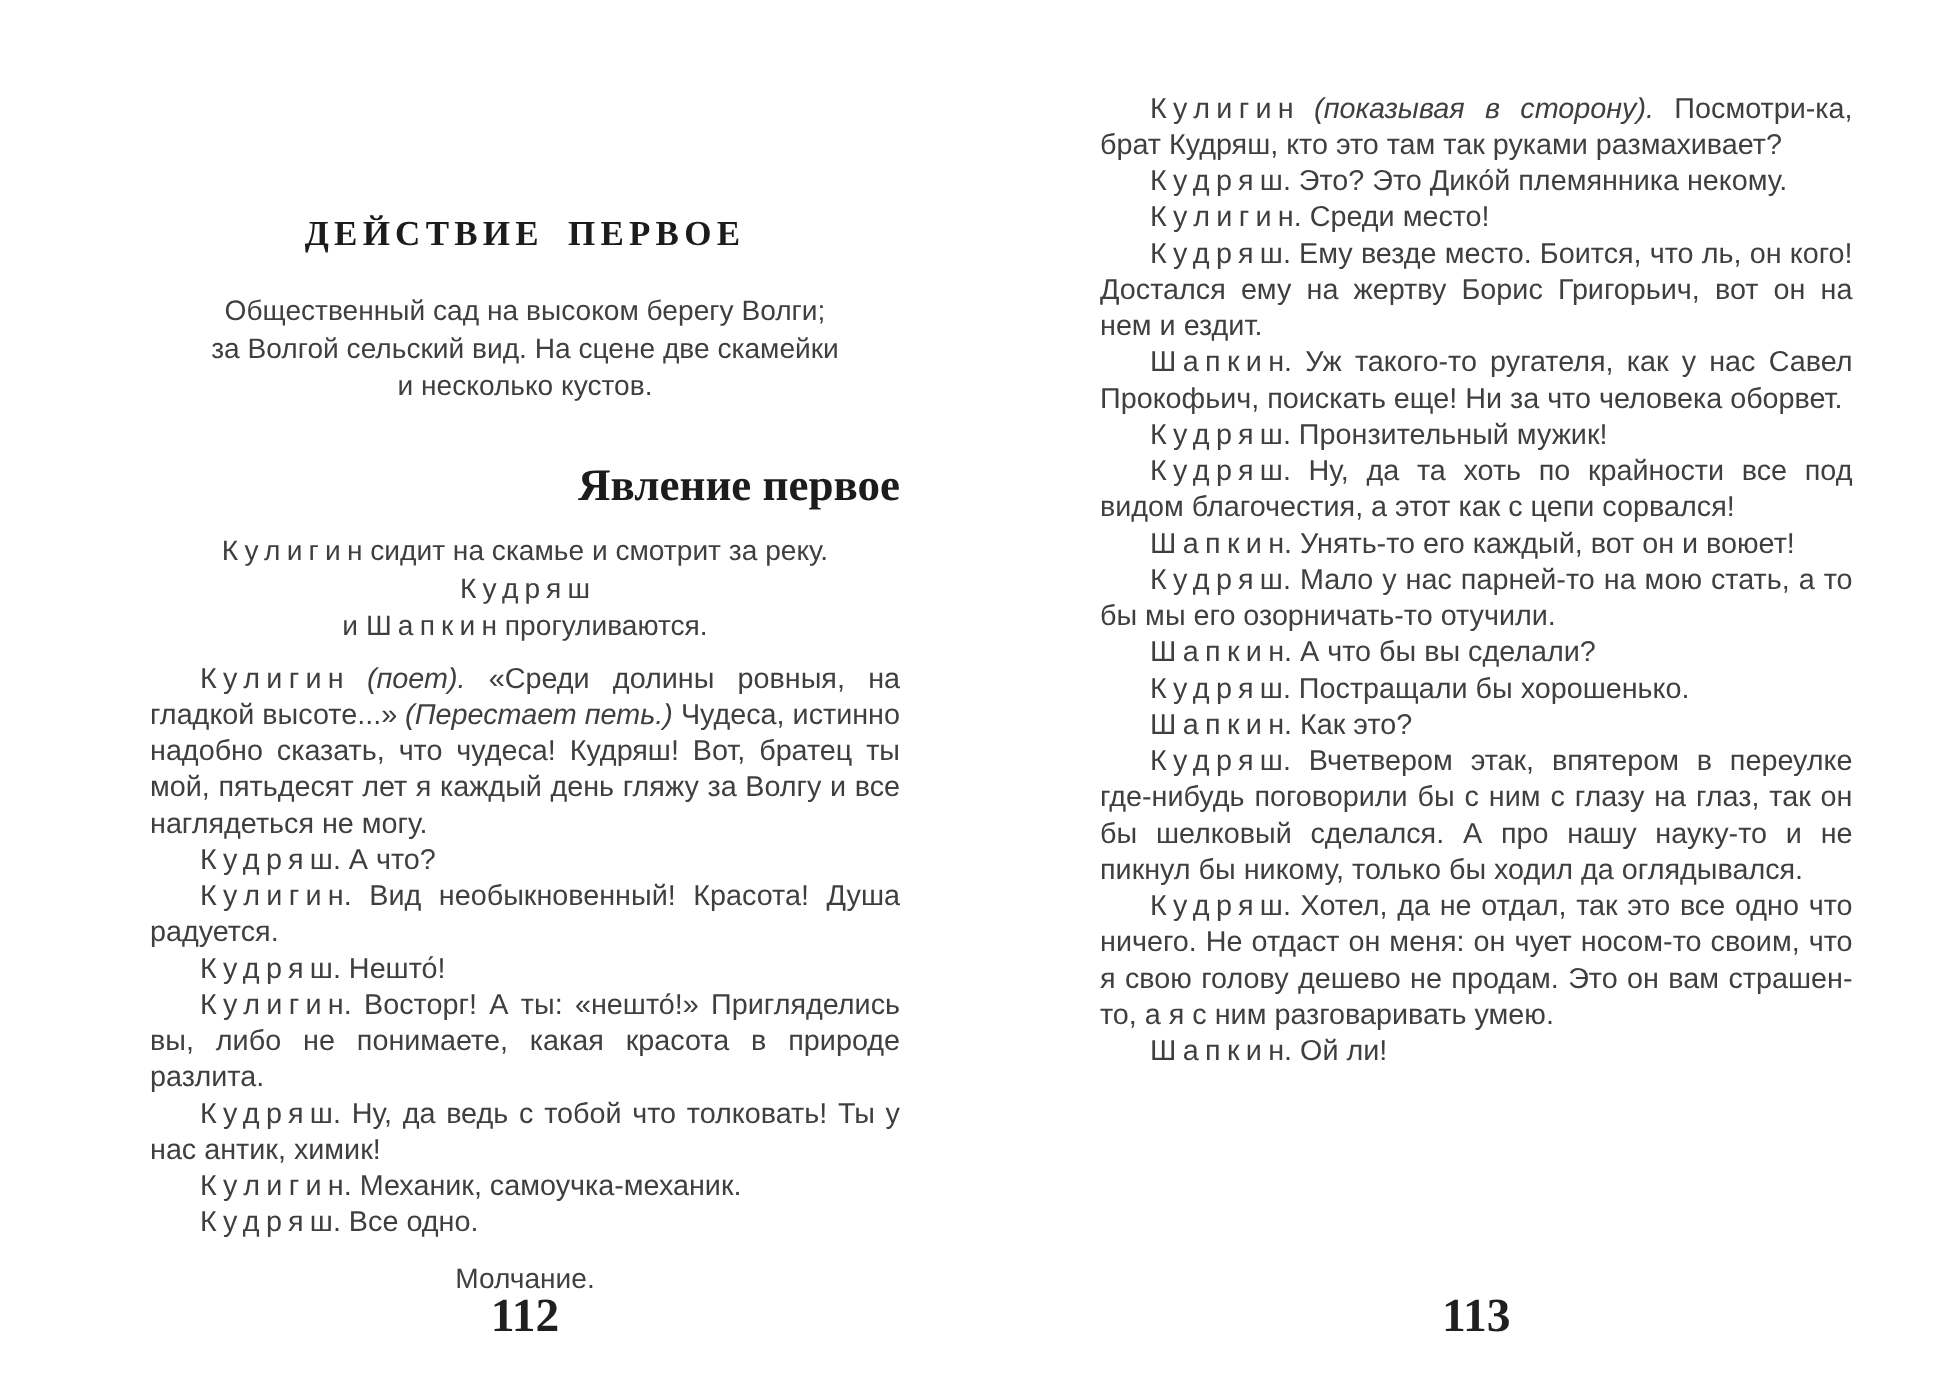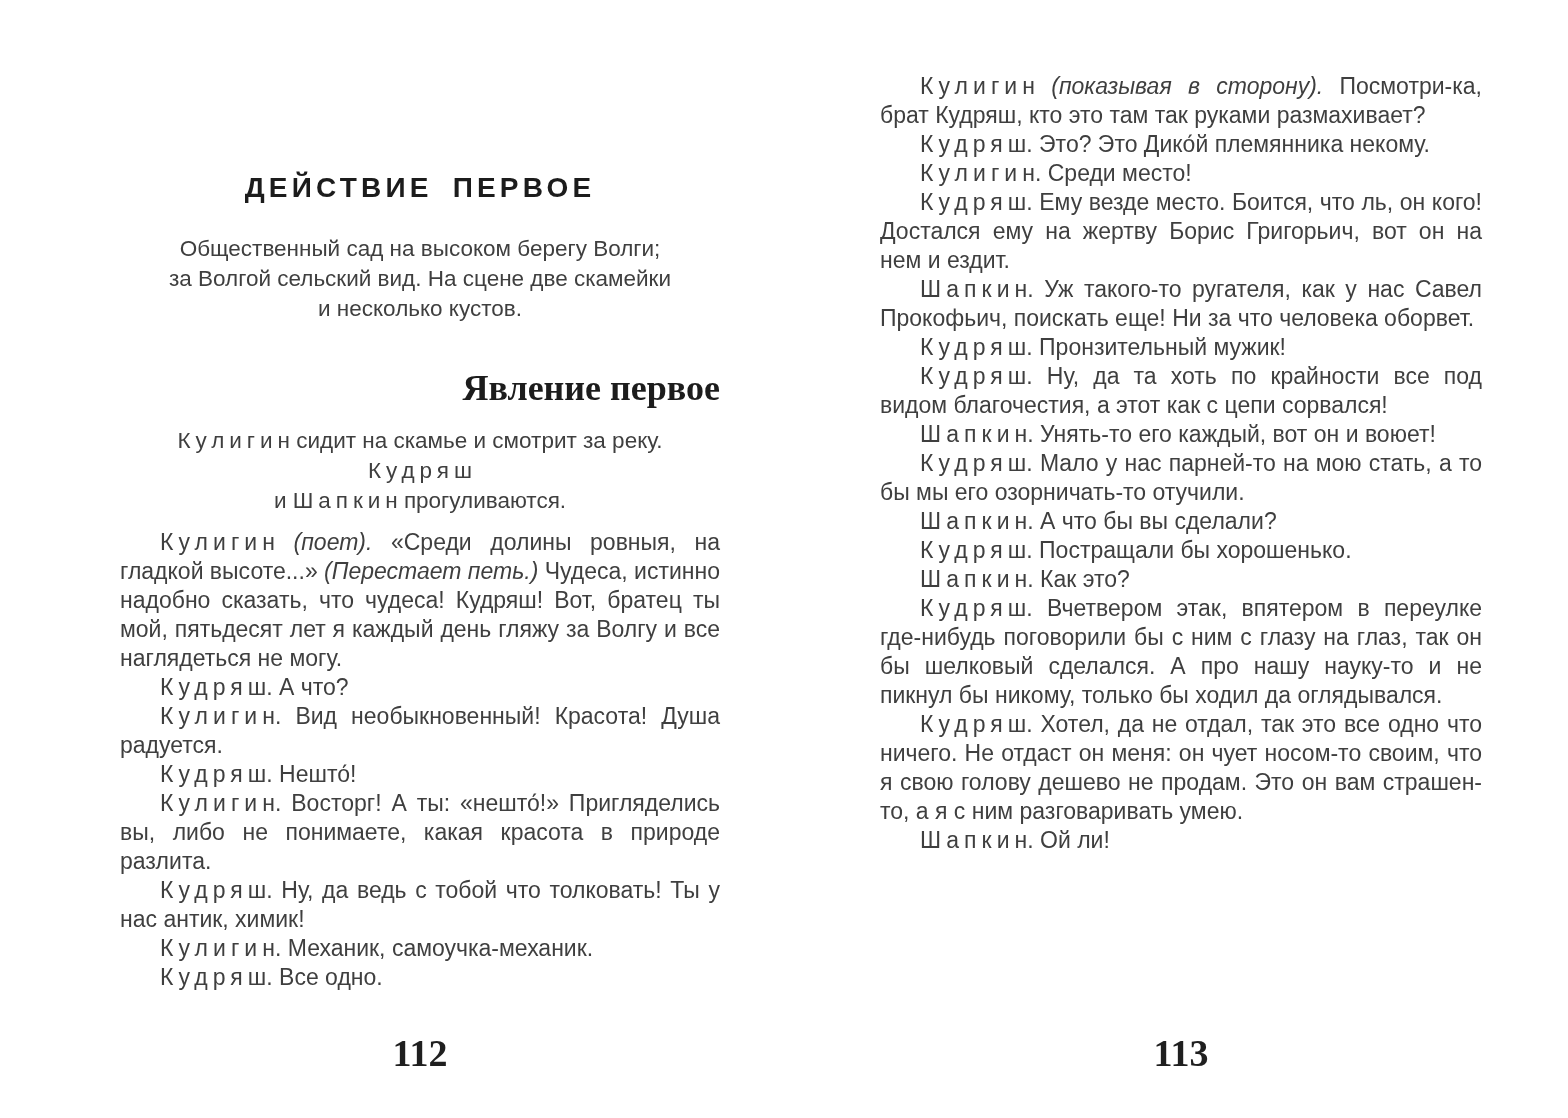--- a/index.html
+++ b/index.html
@@ -11,21 +11,21 @@
     overflow: hidden;
     font-family: "Liberation Sans", "DejaVu Sans", sans-serif;
   }
   .page-col { position: absolute; top: 0; height: 1004px; }
   .page-col.left  { left: 120px; width: 600px; }
   .page-col.right { left: 880px; width: 602px; }
 
   .act-title {
     margin: 172px 0 0 0;
     text-align: center;
-    font-family: Liberation Sans, sans-serif;
+    font-family: Liberation Serif, serif;
     font-weight: 700;
     font-size: 28px;
     line-height: 32px;
     letter-spacing: 0.15em;
     word-spacing: 8px;
     color: #1c1c1c;
   }
   .setting {
     margin: 30px auto 0 auto;
     max-width: 520px;
@@ -107,20 +107,21 @@
         <p class="para"><span class="spaced">Кулигин</span><em> (поет).</em><span> «Среди долины ровныя, на гладкой высоте...» </span><em>(Перестает петь.)</em><span> Чудеса, истинно надобно сказать, что чудеса! Кудряш! Вот, братец ты мой, пятьдесят лет я каждый день гляжу за Волгу и все наглядеться не могу.</span></p>
         <p class="para"><span class="spaced">Кудряш</span><span>. А что?</span></p>
         <p class="para"><span class="spaced">Кулигин</span><span>. Вид необыкновенный! Красота! Душа радуется.</span></p>
         <p class="para"><span class="spaced">Кудряш</span><span>. Нешто́!</span></p>
         <p class="para"><span class="spaced">Кулигин</span><span>. Восторг! А ты: «нешто́!» Пригляделись вы, либо не понимаете, какая красота в природе разлита.</span></p>
         <p class="para"><span class="spaced">Кудряш</span><span>. Ну, да ведь с тобой что толковать! Ты у нас антик, химик!</span></p>
         <p class="para"><span class="spaced">Кулигин</span><span>. Механик, самоучка-механик.</span></p>
         <p class="para"><span class="spaced">Кудряш</span><span>. Все одно.</span></p>
       </div>
 
+    <div class="silence">Молчание.</div>
 
     <div class="pagenum">112</div>
   </section>
 
   <section class="page-col right">
     <div class="dialogue right-dialogue" id="dialogue-right">
         <p class="para"><span class="spaced">Кулигин</span><em> (показывая в сторону).</em><span> Посмотри-ка, брат Кудряш, кто это там так руками размахивает?</span></p>
         <p class="para"><span class="spaced">Кудряш</span><span>. Это? Это Дико́й племянника некому.</span></p>
         <p class="para"><span class="spaced">Кулигин</span><span>. Среди место!</span></p>
         <p class="para"><span class="spaced">Кудряш</span><span>. Ему везде место. Боится, что ль, он кого! Достался ему на жертву Борис Григорьич, вот он на нем и ездит.</span></p>

